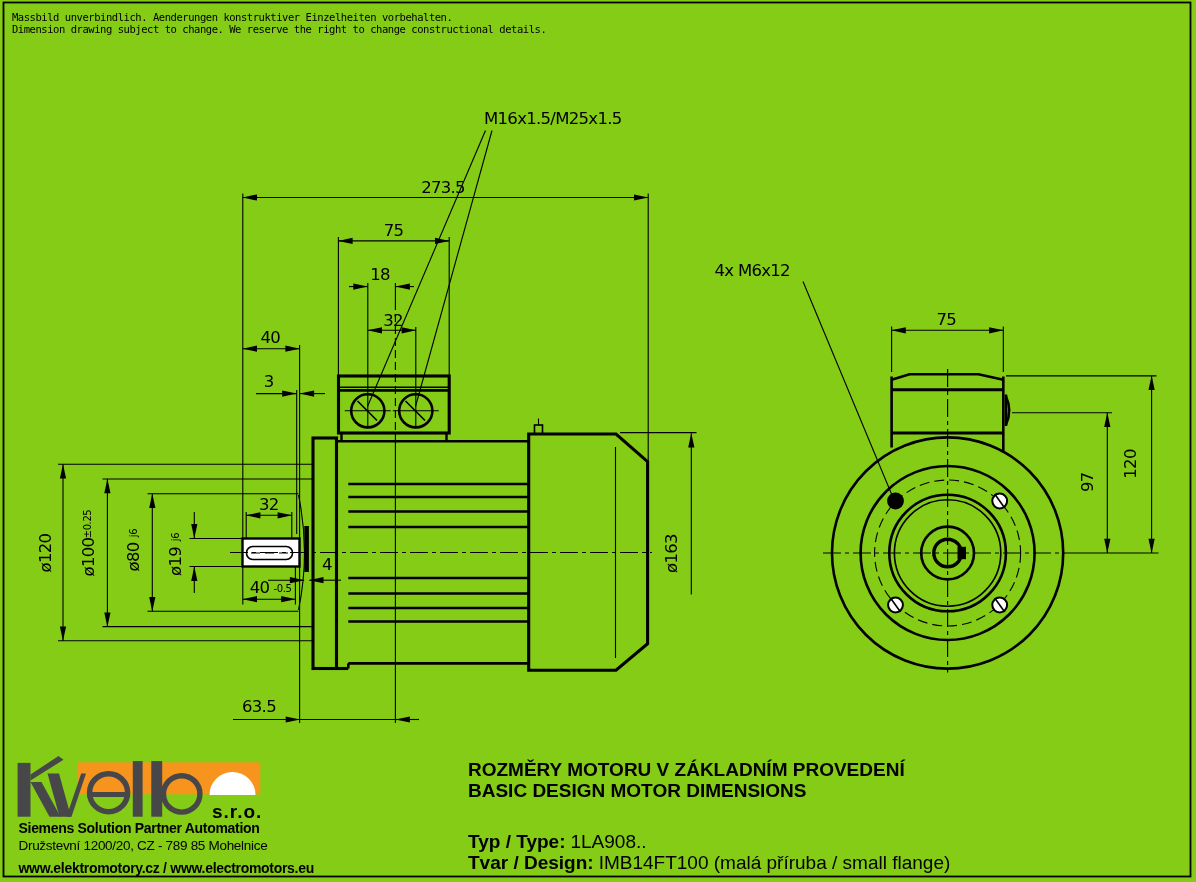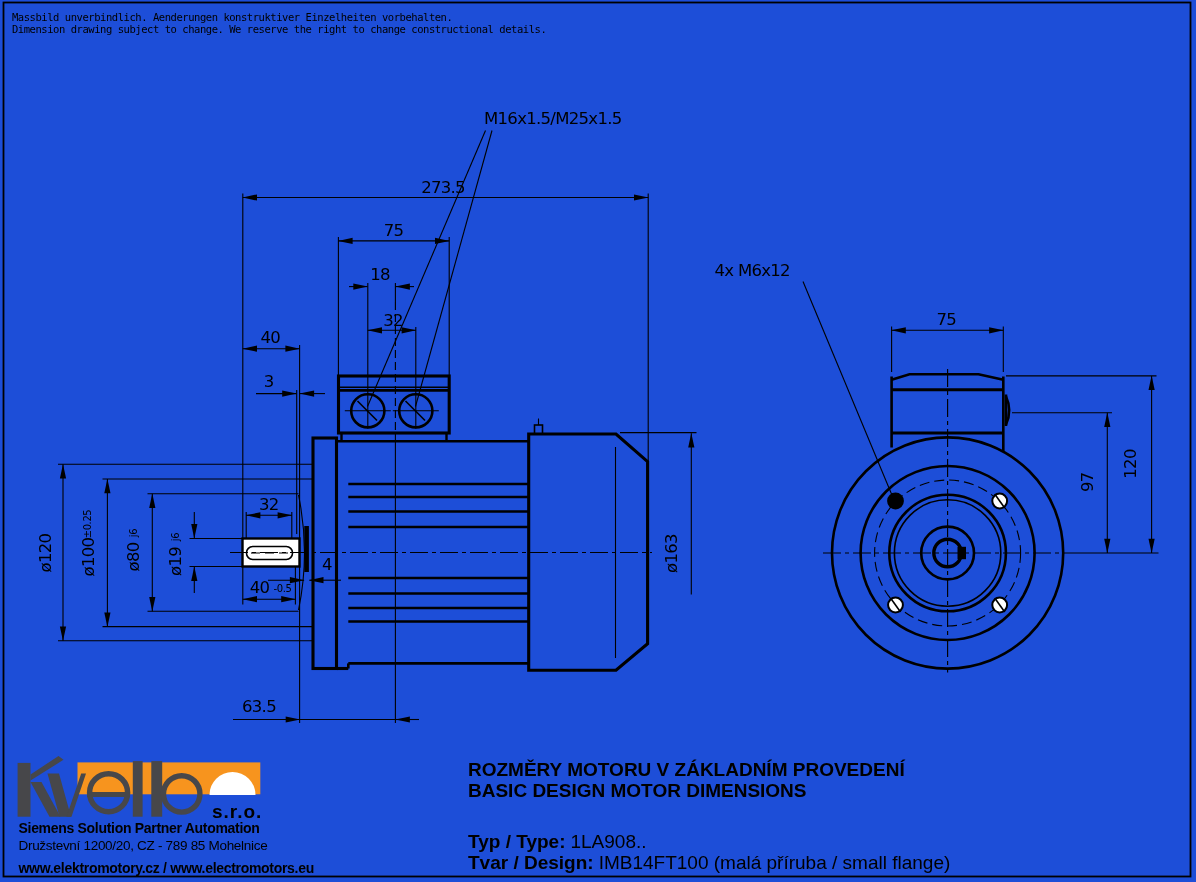--- a/index.html
+++ b/index.html
@@ -1,16 +1,16 @@
 <!DOCTYPE html>
 <html><head>
 <meta charset="utf-8">
 <style>
   html,body{margin:0;padding:0;background:#fff;-webkit-font-smoothing:antialiased;}
-  .page{position:relative;width:1196px;height:882px;background:#1d4ed8;overflow:hidden;}
+  .page{position:relative;width:1196px;height:882px;background:#84cc16;overflow:hidden;}
   svg{display:block;}
   text{fill:#000;}
   .cad{font-family:"DejaVu Sans",sans-serif;font-size:16.5px;letter-spacing:-0.7px;}
   .cad-s{font-family:"DejaVu Sans",sans-serif;font-size:10px;letter-spacing:-0.4px;}
   .cad-disc{font-family:"DejaVu Sans Mono",monospace;font-size:10.5px;letter-spacing:-0.45px;}
   .tb{font-family:"Liberation Sans",sans-serif;font-size:19px;}
   .tb-b{font-family:"Liberation Sans",sans-serif;font-size:19px;font-weight:bold;}
   .lg-b{font-family:"Liberation Sans",sans-serif;font-size:14px;font-weight:bold;letter-spacing:-0.3px;}
   .lg-r{font-family:"Liberation Sans",sans-serif;font-size:13.5px;letter-spacing:-0.3px;}
   .sro{font-family:"Liberation Sans",sans-serif;font-size:19px;font-weight:bold;letter-spacing:1px;}

